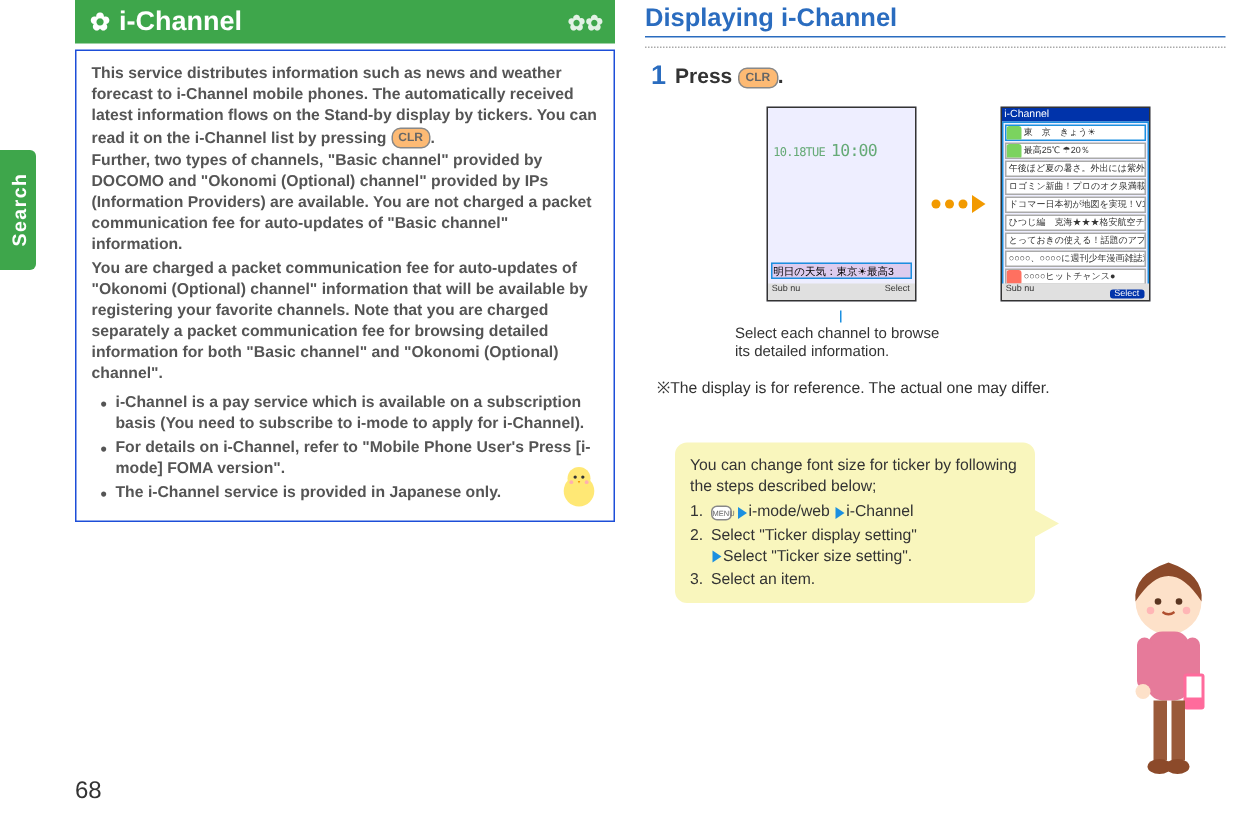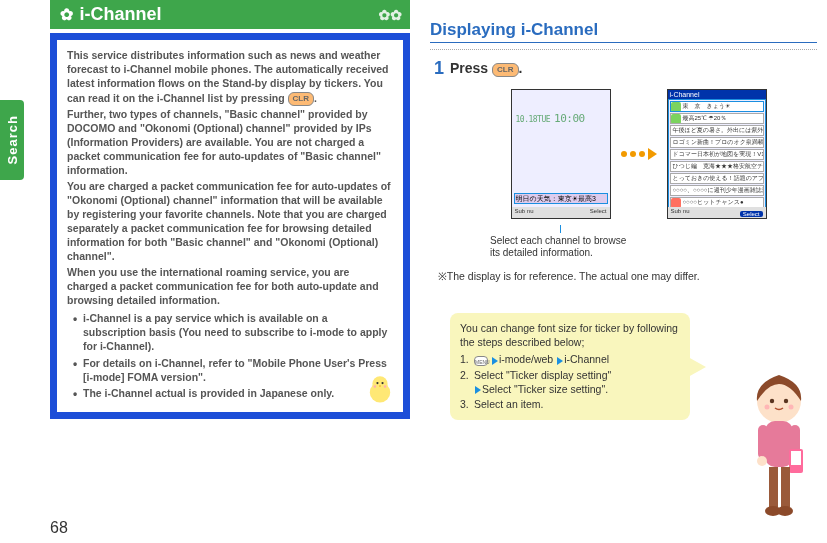--- a/index.html
+++ b/index.html
@@ -46,21 +46,21 @@
     display: flex;
     gap: 20px;
   }
 
   .left-col {
     width: 360px;
     flex-shrink: 0;
   }
   .right-col {
     flex: 1;
-    padding-top: 20px;
+    padding-top: 2px;
   }
 
   
   .section-bar {
     background: #3ea64b;
     color: #fff;
     font-size: 18px;
     font-weight: bold;
     padding: 4px 10px;
     display: flex;
@@ -72,21 +72,21 @@
     font-size: 16px;
   }
   .section-bar .clover-right {
     position: absolute;
     right: 8px;
     font-size: 14px;
     opacity: 0.85;
   }
 
   .info-box {
-    border: 7px solid #1d4ed8;
+    border: 1px solid #1d4ed8;
     padding: 8px 10px 10px 10px;
     margin-top: 4px;
     position: relative;
     line-height: 1.35;
     font-size: 10.5px;
     font-weight: bold;
     color: #555;
   }
   .info-box p { margin-bottom: 1px; }
   .info-box ul { list-style: none; padding-left: 6px; margin-top: 4px;}
@@ -274,25 +274,24 @@
       <span class="clover-right">✿✿</span>
     </div>
 
     <div class="info-box">
       <p>
         <span>This service distributes information such as news and weather forecast to i-Channel mobile phones. The automatically received latest information flows on the Stand-by display by tickers. You can read it on the i-Channel list by pressing </span>
         <span class="key-icon">CLR</span><span>.</span>
       </p>
       <p>Further, two types of channels, "Basic channel" provided by DOCOMO and "Okonomi (Optional) channel" provided by IPs (Information Providers) are available. You are not charged a packet communication fee for auto-updates of "Basic channel" information.</p>
       <p>You are charged a packet communication fee for auto-updates of "Okonomi (Optional) channel" information that will be available by registering your favorite channels. Note that you are charged separately a packet communication fee for browsing detailed information for both "Basic channel" and "Okonomi (Optional) channel".</p>
-      <p>When you use the international roaming service, you are charged a packet communication fee for both auto-update and browsing detailed information.</p>
       <ul>
         <li>i-Channel is a pay service which is available on a subscription basis (You need to subscribe to i-mode to apply for i-Channel).</li>
         <li>For details on i-Channel, refer to "Mobile Phone User's Press [i-mode] FOMA version".</li>
-        <li>The i-Channel actual is provided in Japanese only.</li>
+        <li>The i-Channel service is provided in Japanese only.</li>
       </ul>
 
       <svg class="chick" viewBox="0 0 40 40">
         <ellipse cx="20" cy="24" rx="12" ry="12" fill="#ffe875"></ellipse>
         <ellipse cx="20" cy="14" rx="9" ry="9" fill="#ffe875"></ellipse>
         <circle cx="17" cy="13" r="1.3" fill="#333"></circle>
         <circle cx="23" cy="13" r="1.3" fill="#333"></circle>
         <polygon points="19,16 21,16 20,18" fill="#f29a00"></polygon>
         <circle cx="14" cy="17" r="1.5" fill="#ffb0b0"></circle>
         <circle cx="26" cy="17" r="1.5" fill="#ffb0b0"></circle>

